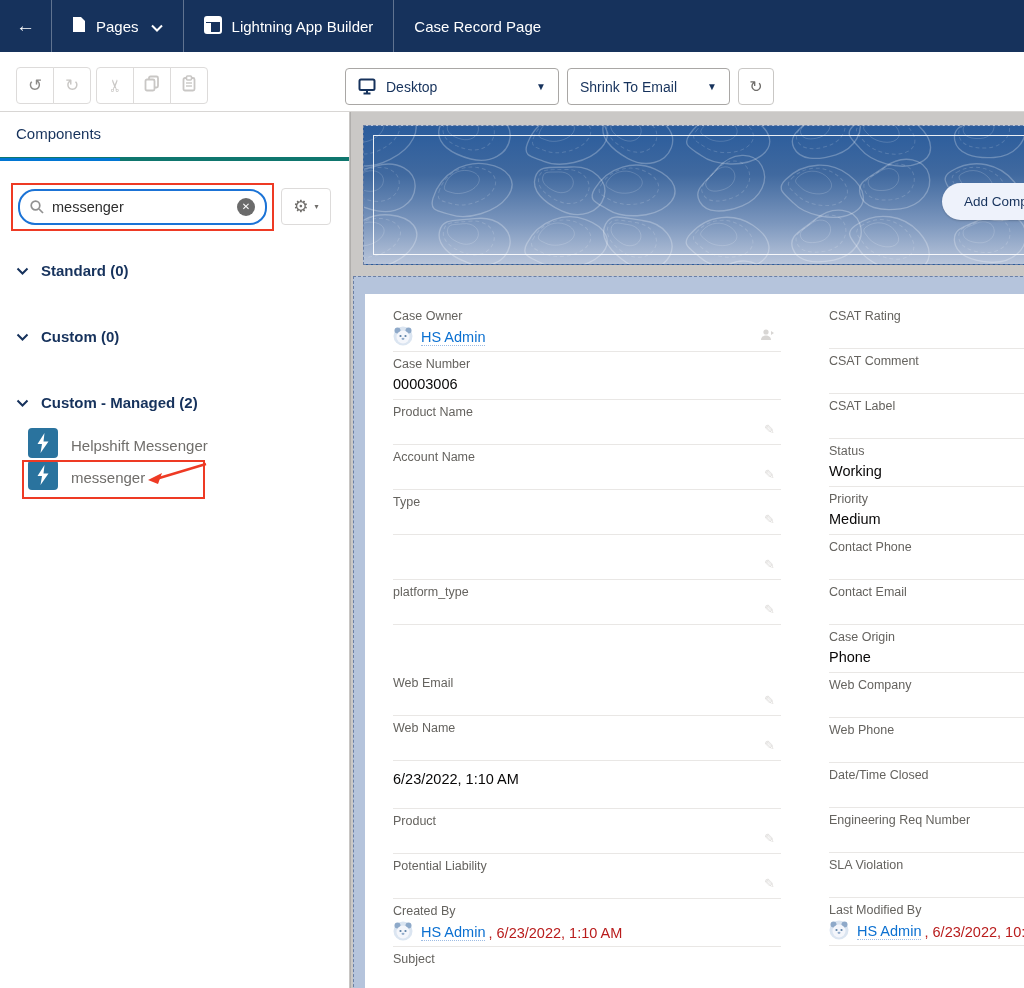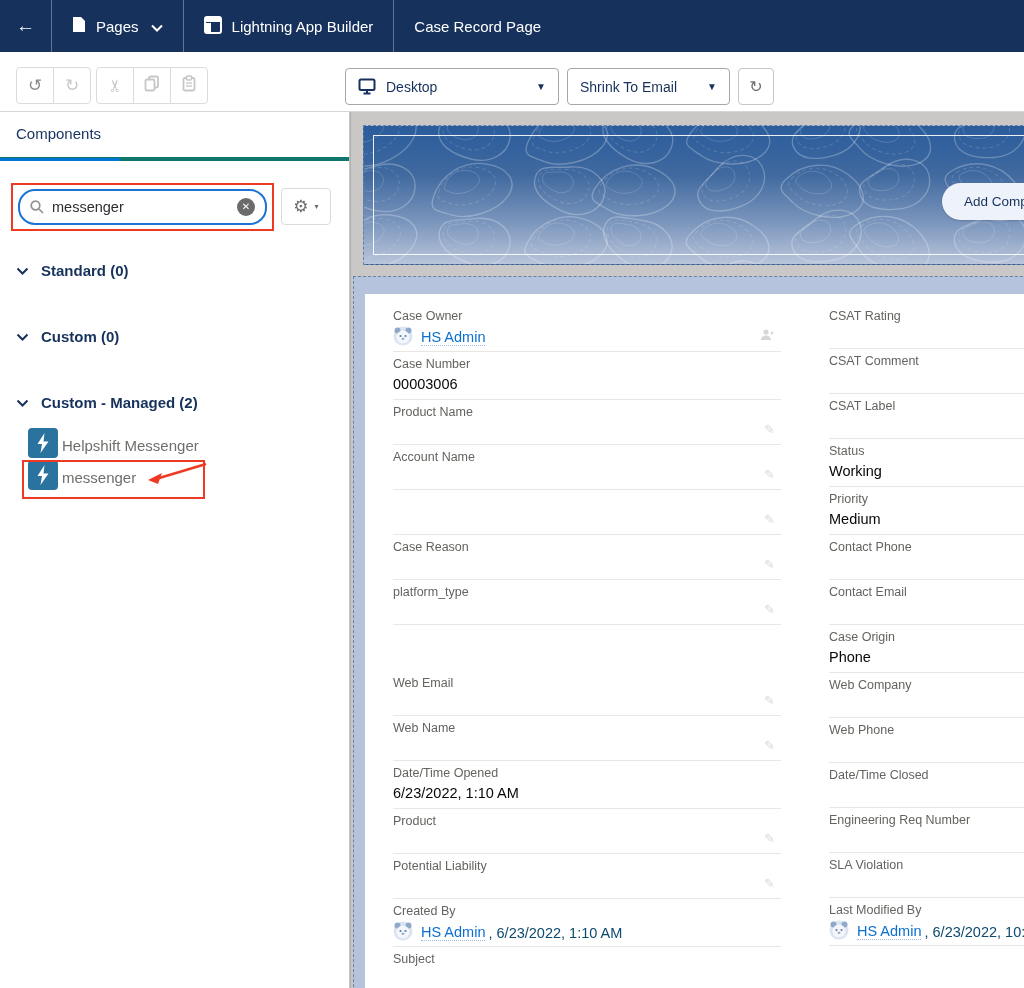--- a/index.html
+++ b/index.html
@@ -56,21 +56,21 @@
               border:1px solid #dddbda; border-radius:4px; display:flex; align-items:center;
               justify-content:center; gap:6px; color:#706e6b; cursor:pointer; background:#fff; }
   #gear-btn .gear { font-size:17px; }
   #gear-btn .caret { font-size:8px; }
 
   #sections { position:absolute; left:16px; top:147px; right:10px; }
   .section { margin-bottom:44px; }
   .sec-head { display:flex; align-items:center; gap:12px; cursor:pointer; height:22px; }
   .sec-label { font-size:15px; font-weight:bold; color:#16325c; }
   .sec-items { margin-top:16px; }
-  .cmp-item { display:flex; align-items:center; gap:4px; height:32px; padding-left:12px;
+  .cmp-item { display:flex; align-items:center; gap:13px; height:32px; padding-left:12px;
               cursor:pointer; }
   .cmp-label { font-size:15px; color:#706e6b; }
 
   #messenger-annotation { position:absolute; left:22px; top:348px; width:183px; height:39px;
                           border:2px solid #ee3a24; pointer-events:none; }
   #arrow-svg { position:absolute; left:0; top:330px; width:350px; height:70px; pointer-events:none; }
 
   
   #canvas { position:absolute; left:350px; top:112px; right:0; bottom:0;
             background:#cac8c6; border-left:1px solid #b0aeac; overflow:hidden; }
@@ -92,21 +92,21 @@
   #left-col  { position:absolute; left:28px;  top:10px; width:388px; }
   #right-col { position:absolute; left:464px; top:10px; width:420px; }
 
   .frow { position:relative; min-height:45px; border-bottom:1px solid #e9e7e5; padding-top:5px; }
   .frow.tall { min-height:48px; }
   .frow.no-border { border-bottom:none; }
   .flabel { font-size:12.5px; color:#65635f; }
   .fvalue { font-size:14.5px; color:#080707; min-height:21px; padding-top:3px;
             display:flex; align-items:flex-end; gap:8px; }
   .flink { color:#0b70d1; text-decoration:none; border-bottom:1px dotted #9dbce4; cursor:pointer; }
-  .fsuffix { color:#0c4a6e; }
+  .fsuffix { color:#b91c1c; }
   .pencil-icon { position:absolute; right:6px; bottom:7px; font-size:13px; color:#dcdad8; cursor:pointer; }
   .owner-icon { position:absolute; right:6px; top:24px; color:#d8d6d4; cursor:pointer; }
   .spacer { height:46px; }
 </style>
 </head>
 <body>
 
 <div id="topbar">
   <div class="tb-cell tb-back">
     <span>←</span>
@@ -404,46 +404,45 @@
             <div class="flabel">Product Name</div>
             <div class="fvalue"></div>
             <span class="pencil-icon">✎</span>
           </div>
           <div class="frow">
             <div class="flabel">Account Name</div>
             <div class="fvalue"></div>
             <span class="pencil-icon">✎</span>
           </div>
           <div class="frow">
-            <div class="fvalue"></div>
-            <span class="pencil-icon">✎</span>
-          </div>
-          <div class="frow">
-            <div class="flabel">Case Reason</div>
+            <div class="flabel">Type</div>
+            <div class="fvalue"></div>
+            <span class="pencil-icon">✎</span>
+          </div>
+          <div class="frow">
             <div class="fvalue"></div>
             <span class="pencil-icon">✎</span>
           </div>
           <div class="frow">
             <div class="flabel">platform_type</div>
             <div class="fvalue"></div>
             <span class="pencil-icon">✎</span>
           </div>
           <div class="spacer"></div>
           <div class="frow">
             <div class="flabel">Web Email</div>
             <div class="fvalue"></div>
             <span class="pencil-icon">✎</span>
           </div>
           <div class="frow">
             <div class="flabel">Web Name</div>
             <div class="fvalue"></div>
             <span class="pencil-icon">✎</span>
           </div>
           <div class="frow tall">
-            <div class="flabel">Date/Time Opened</div>
             <div class="fvalue">6/23/2022, 1:10 AM</div>
           </div>
           <div class="frow">
             <div class="flabel">Product</div>
             <div class="fvalue"></div>
             <span class="pencil-icon">✎</span>
           </div>
           <div class="frow">
             <div class="flabel">Potential Liability</div>
             <div class="fvalue"></div>

